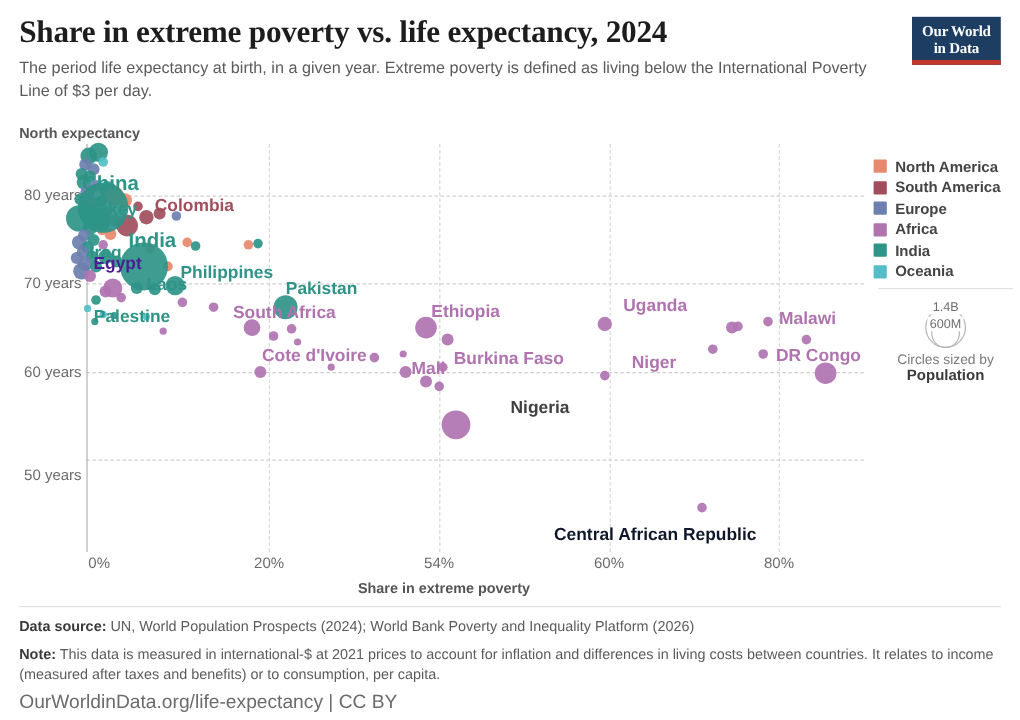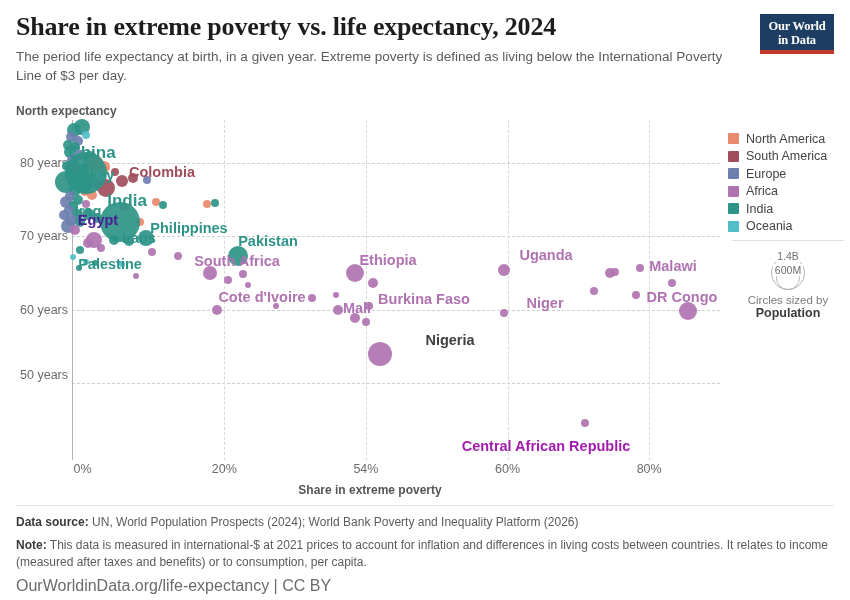--- a/index.html
+++ b/index.html
@@ -133,20 +133,21 @@
   
   #legend {
     position: absolute;
     left: 728px; top: 130px;
     width: 120px;
   }
   .legend-row {
     display: flex;
     align-items: center;
     height: 17.5px;
+    font-weight: bold;
   }
   .legend-swatch {
     width: 11px; height: 11px;
     border-radius: 1px;
     margin-right: 7px;
     flex: 0 0 auto;
   }
   .legend-label {
     font-size: 12.5px;
     color: #444444;
@@ -237,21 +238,21 @@
     </div>
   <div id="vgridlines">
       <div class="vgridline" style="left: 224.262px;"></div>
       <div class="vgridline" style="left: 365.902px;"></div>
       <div class="vgridline" style="left: 507.541px;"></div>
       <div class="vgridline" style="left: 649.18px;"></div>
     </div>
   <div id="y-axis-line"></div>
 
   <div id="yticks">
-      <div class="ytick" style="top: 275px;">50 years</div>
+      <div class="ytick" style="top: 296px;">50 years</div>
       <div class="ytick" style="top: 209.667px;">60 years</div>
       <div class="ytick" style="top: 136.333px;">70 years</div>
       <div class="ytick" style="top: 63px;">80 years</div>
     </div>
   <div id="xticks">
       <div class="xtick" style="left: 82.623px;">0%</div>
       <div class="xtick" style="left: 224.262px;">20%</div>
       <div class="xtick" style="left: 365.902px;">54%</div>
       <div class="xtick" style="left: 507.541px;">60%</div>
       <div class="xtick" style="left: 649.18px;">80%</div>
@@ -366,21 +367,21 @@
       <div class="ptlabel mid" style="left: 237px; top: 161px; color: rgb(176, 115, 176);">South Africa</div>
       <div class="ptlabel mid" style="left: 388px; top: 160px; color: rgb(176, 115, 176);">Ethiopia</div>
       <div class="ptlabel mid" style="left: 546px; top: 155px; color: rgb(176, 115, 176);">Uganda</div>
       <div class="ptlabel mid" style="left: 662px; top: 166px; color: rgb(176, 115, 176); margin-left: 11px;">Malawi</div>
       <div class="ptlabel mid" style="left: 262px; top: 197px; color: rgb(176, 115, 176);">Cote d'Ivoire</div>
       <div class="ptlabel mid" style="left: 357px; top: 208px; color: rgb(176, 115, 176);">Mali</div>
       <div class="ptlabel mid" style="left: 424px; top: 199px; color: rgb(176, 115, 176);">Burkina Faso</div>
       <div class="ptlabel mid" style="left: 545px; top: 203px; color: rgb(176, 115, 176);">Niger</div>
       <div class="ptlabel mid" style="left: 682px; top: 197px; color: rgb(176, 115, 176);">DR Congo</div>
       <div class="ptlabel mid" style="left: 409px; top: 240px; color: #404040; margin-left: 41px;">Nigeria</div>
-      <div class="ptlabel mid" style="left: 546px; top: 346px; color: #a21caf;">Central African Republic</div>
+      <div class="ptlabel mid" style="left: 546px; top: 346px; color: #0f172a;">Central African Republic</div>
     </div>
 
   <div id="x-axis-title">Share in extreme poverty</div>
 </div>
 
 <div id="legend">
     <div class="legend-row">
       <span class="legend-swatch" style="background: rgb(232, 137, 109);"></span>
       <span class="legend-label">North America</span>
     </div>

